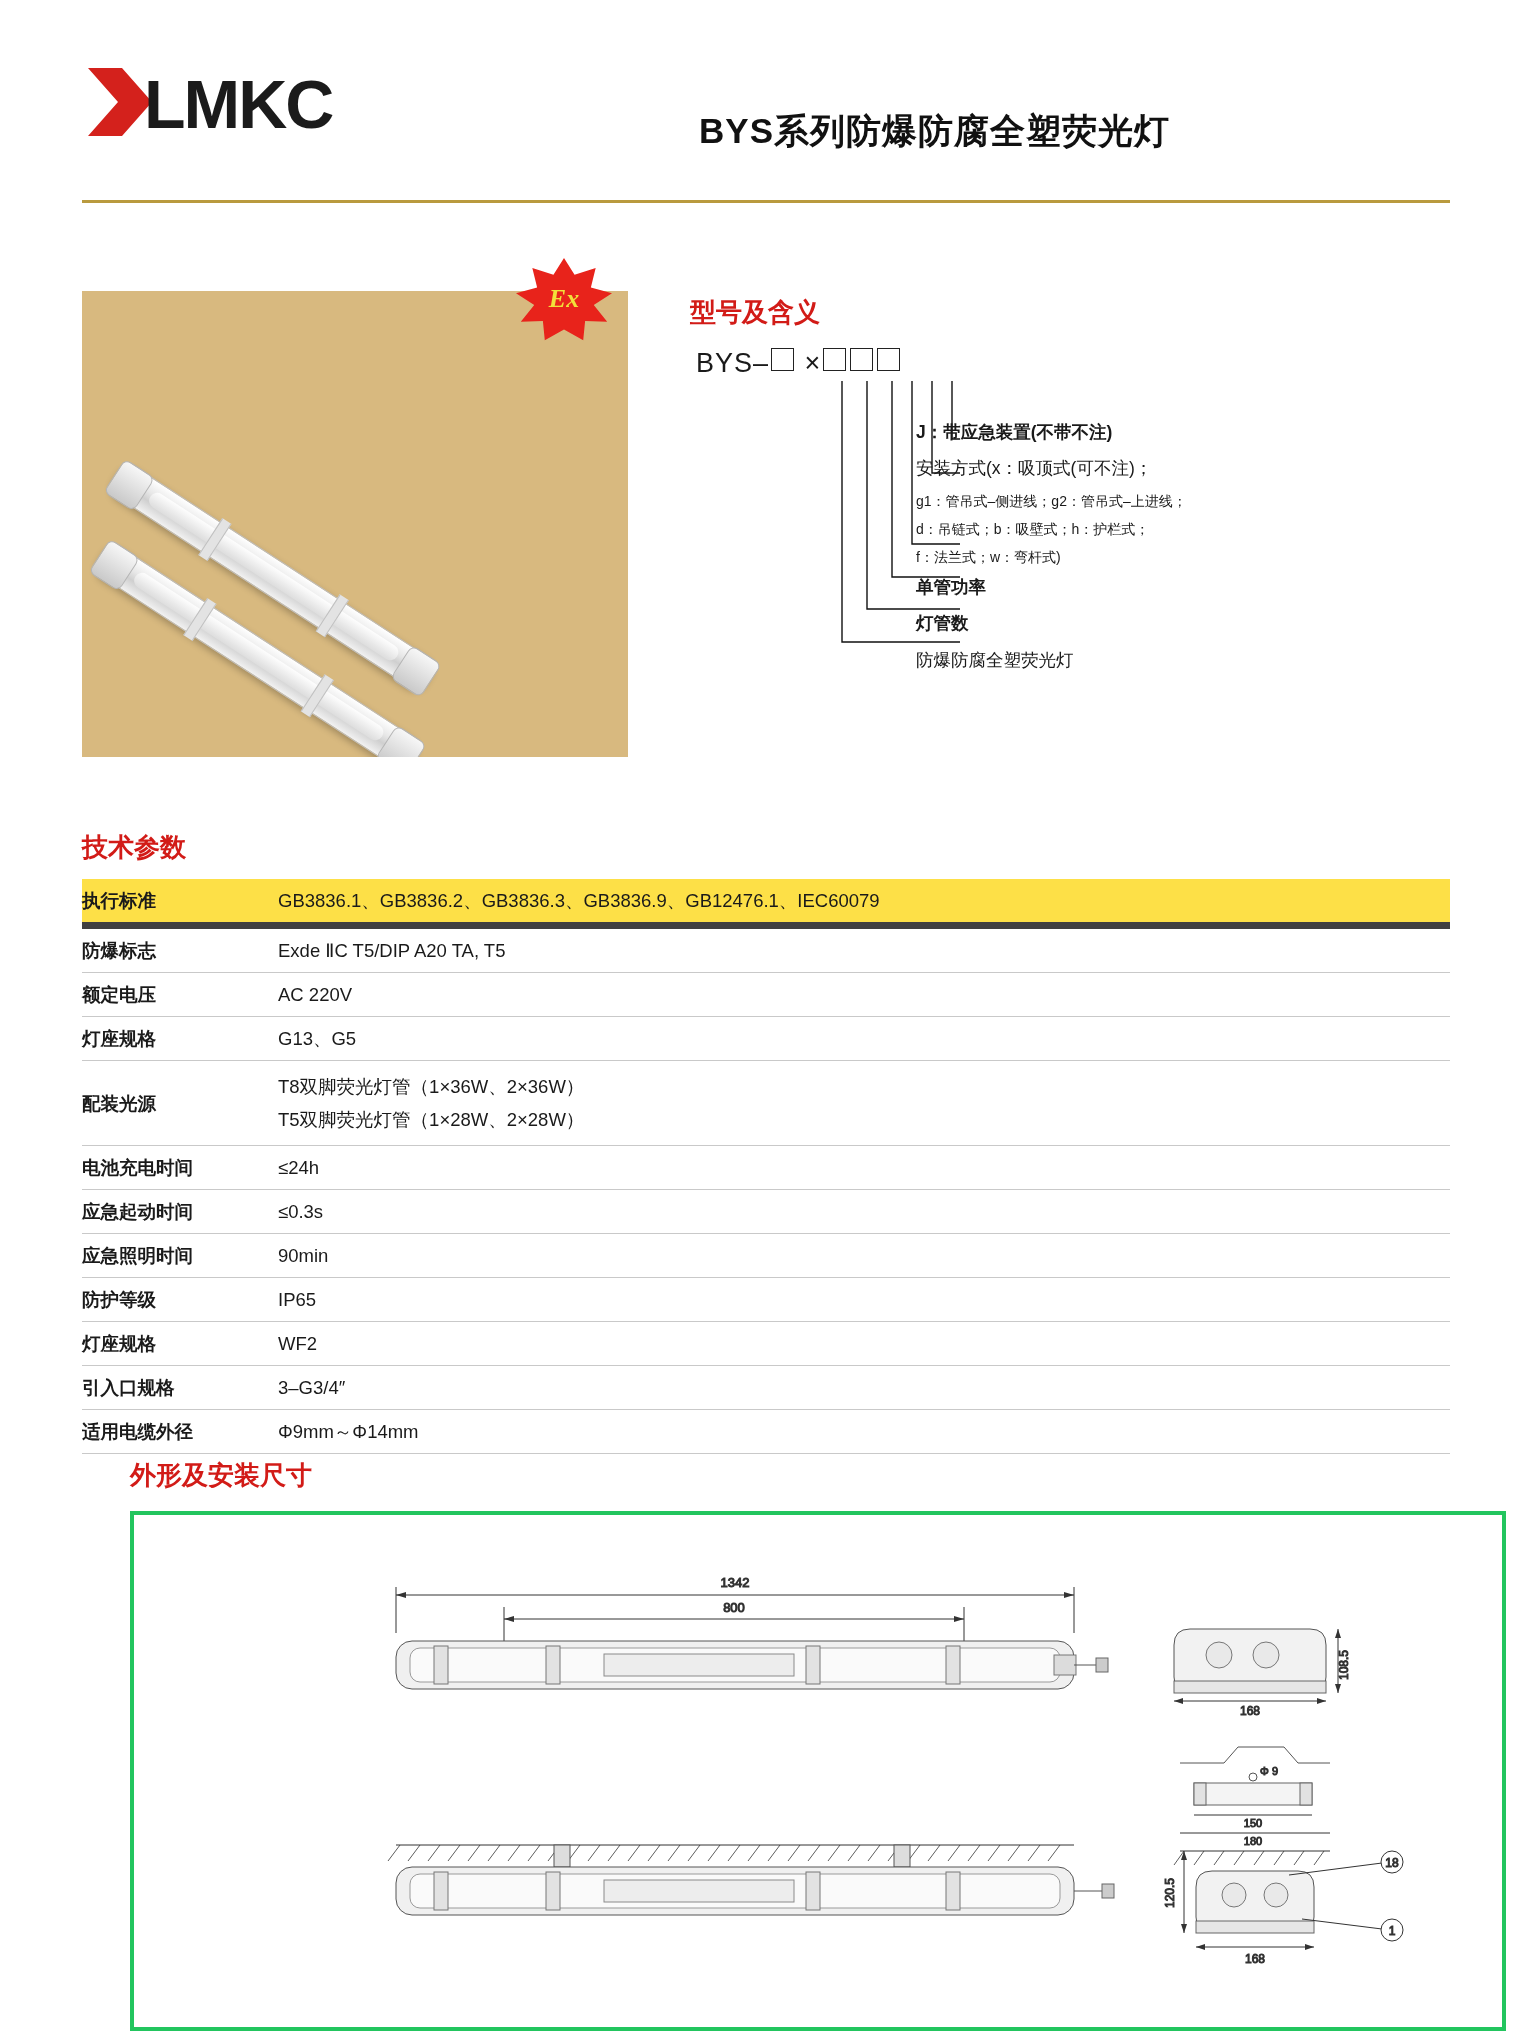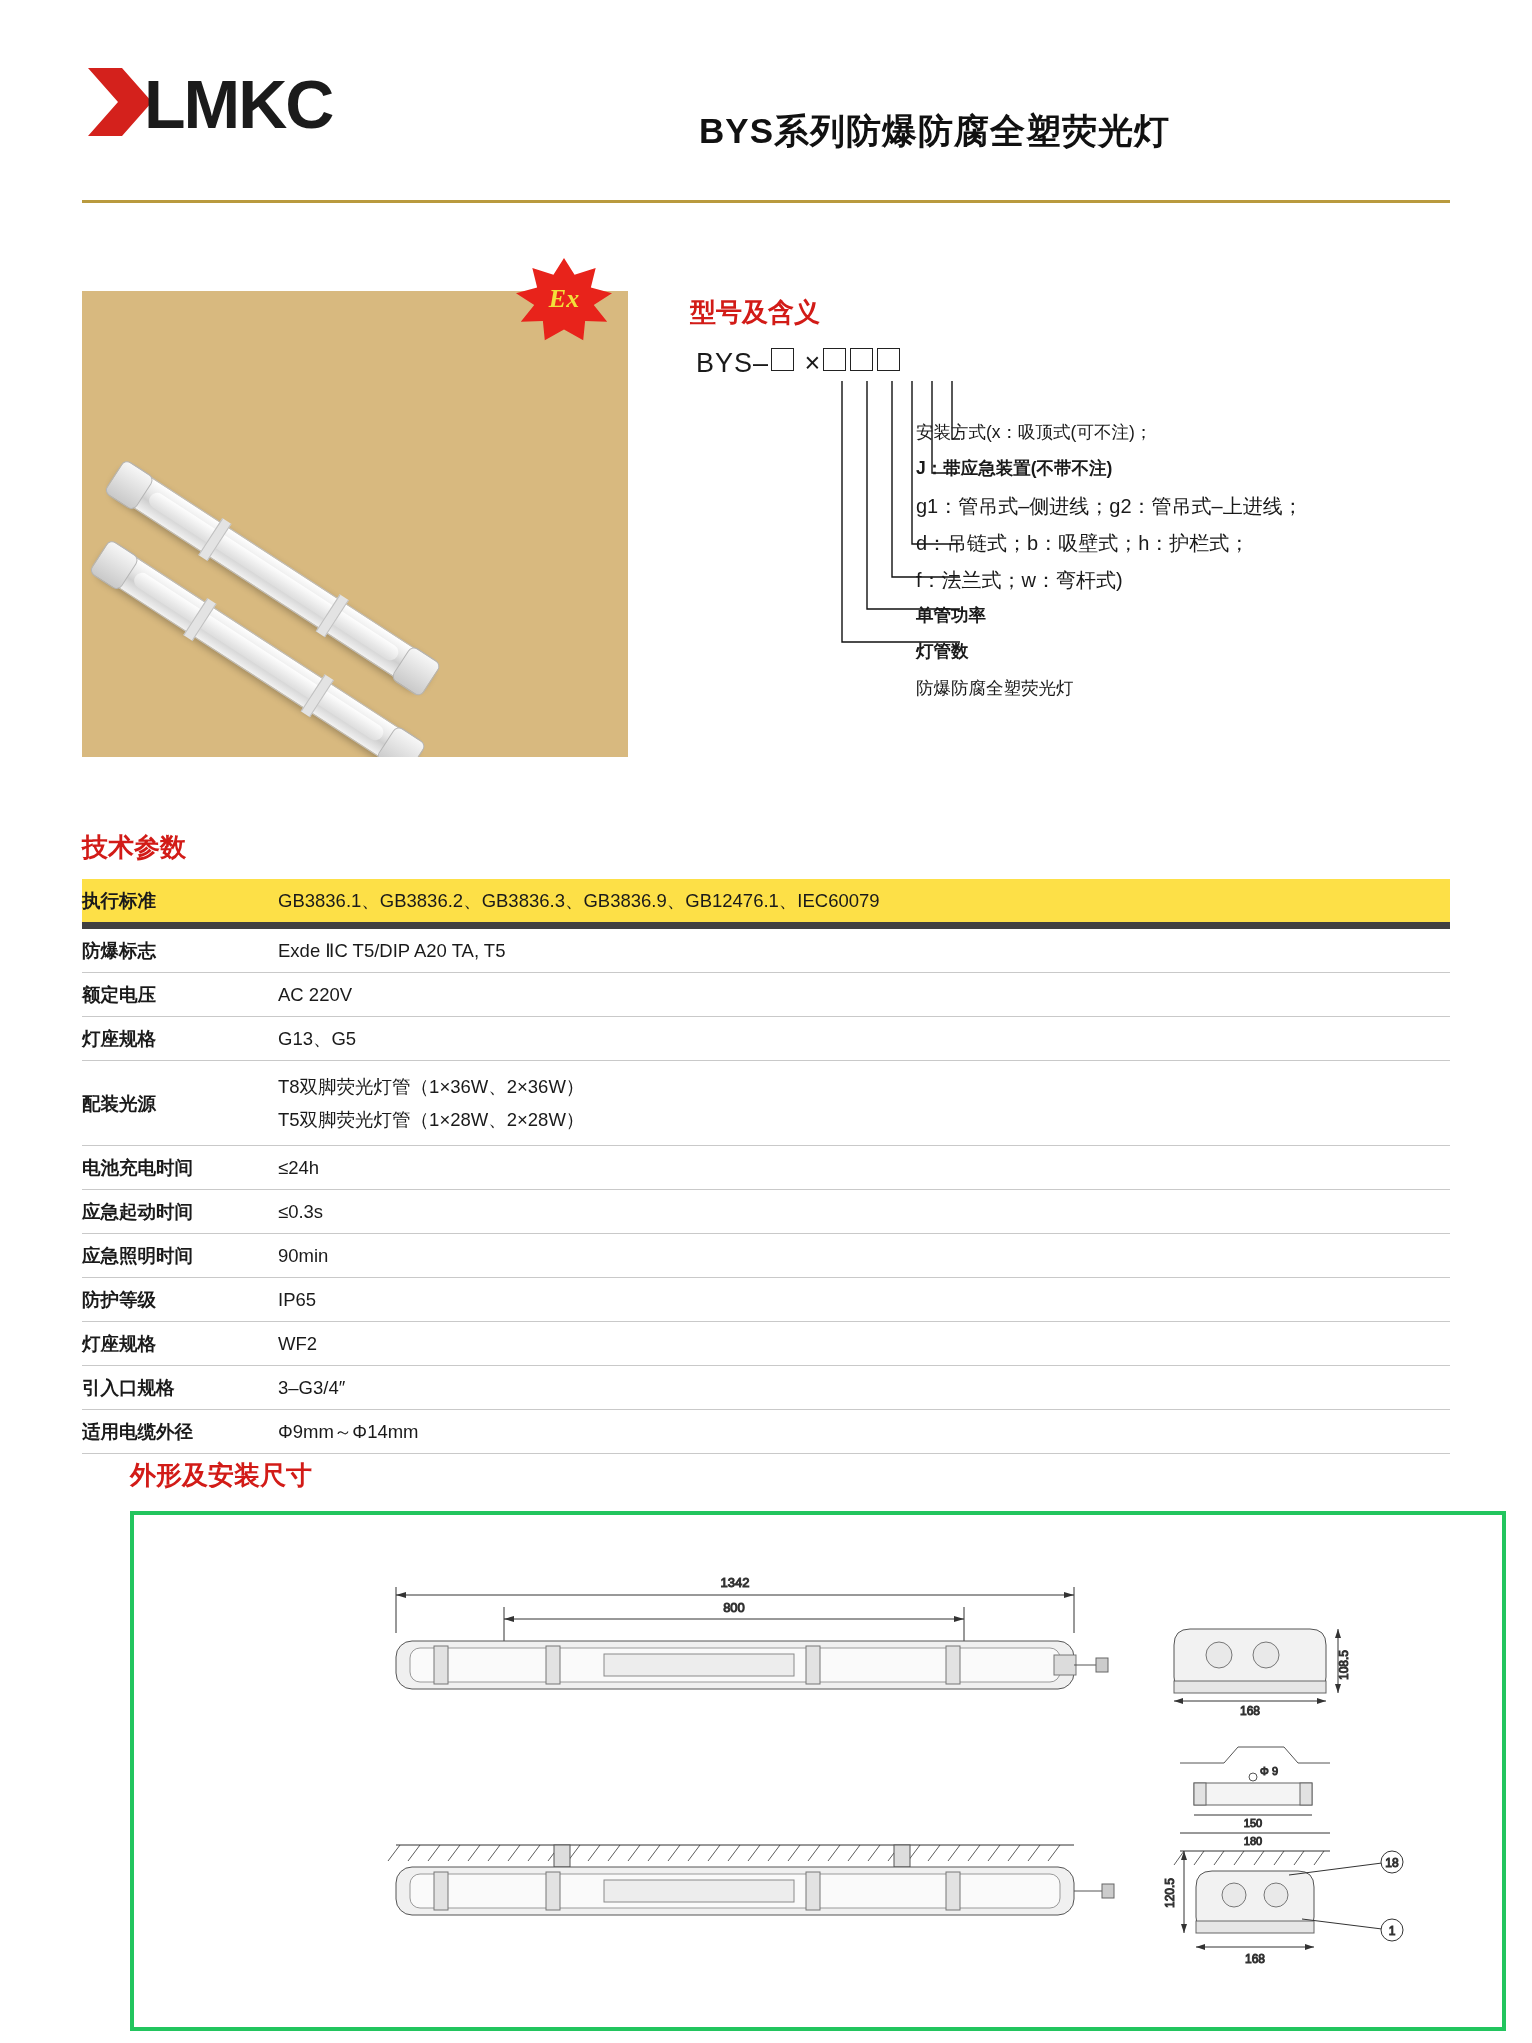--- a/index.html
+++ b/index.html
@@ -185,21 +185,21 @@
   .legend .row {
     position: relative;
     padding-left: 226px;
     min-height: 26px;
     margin-bottom: 9px;
   }
   .legend .row b { font-weight: bold; }
   .legend .sub {
     padding-left: 226px;
     margin-bottom: 6px;
-    font-size: 20px;
+    font-size: 14px;
   }
 
   
   .tech-sec {
     position: absolute;
     left: 82px;
     top: 830px;
     width: 1368px;
   }
   .tech-sec .sec-title { margin-bottom: 14px; }
@@ -297,24 +297,24 @@
       <path d="M152 4 V265 H270" stroke="#111" stroke-width="1.4" fill="none"></path>
       <path d="M177 4 V232 H270" stroke="#111" stroke-width="1.4" fill="none"></path>
       <path d="M202 4 V200 H270" stroke="#111" stroke-width="1.4" fill="none"></path>
       <path d="M222 4 V167 H270" stroke="#111" stroke-width="1.4" fill="none"></path>
       <path d="M242 4 V96 H270" stroke="#111" stroke-width="1.4" fill="none"></path>
       <path d="M262 4 V62 H270" stroke="#111" stroke-width="1.4" fill="none"></path>
     </svg>
 
     <div class="legend" style="margin-top:40px;">
       <div class="row">
+        <b>J：带应急装置(不带不注)</b>
+      </div>
+      <div class="row">
         <span>安装方式(x：吸顶式(可不注)；</span>
-      </div>
-      <div class="row">
-        <b>J：带应急装置(不带不注)</b>
       </div>
       <div class="sub">
         <span>g1：管吊式–侧进线；g2：管吊式–上进线；</span>
       </div>
       <div class="sub">
         <span>d：吊链式；b：吸壁式；h：护栏式；</span>
       </div>
       <div class="sub">
         <span>f：法兰式；w：弯杆式)</span>
       </div>

